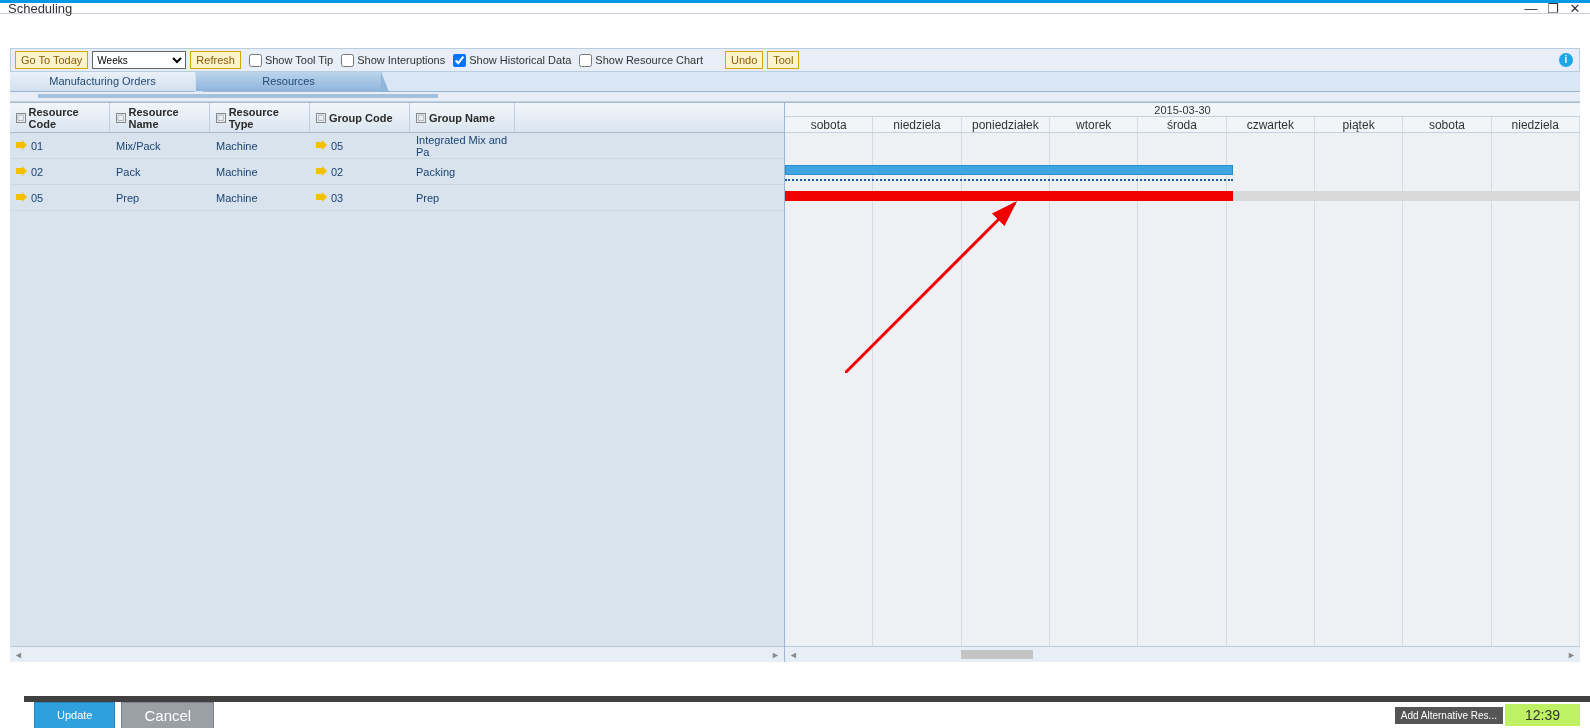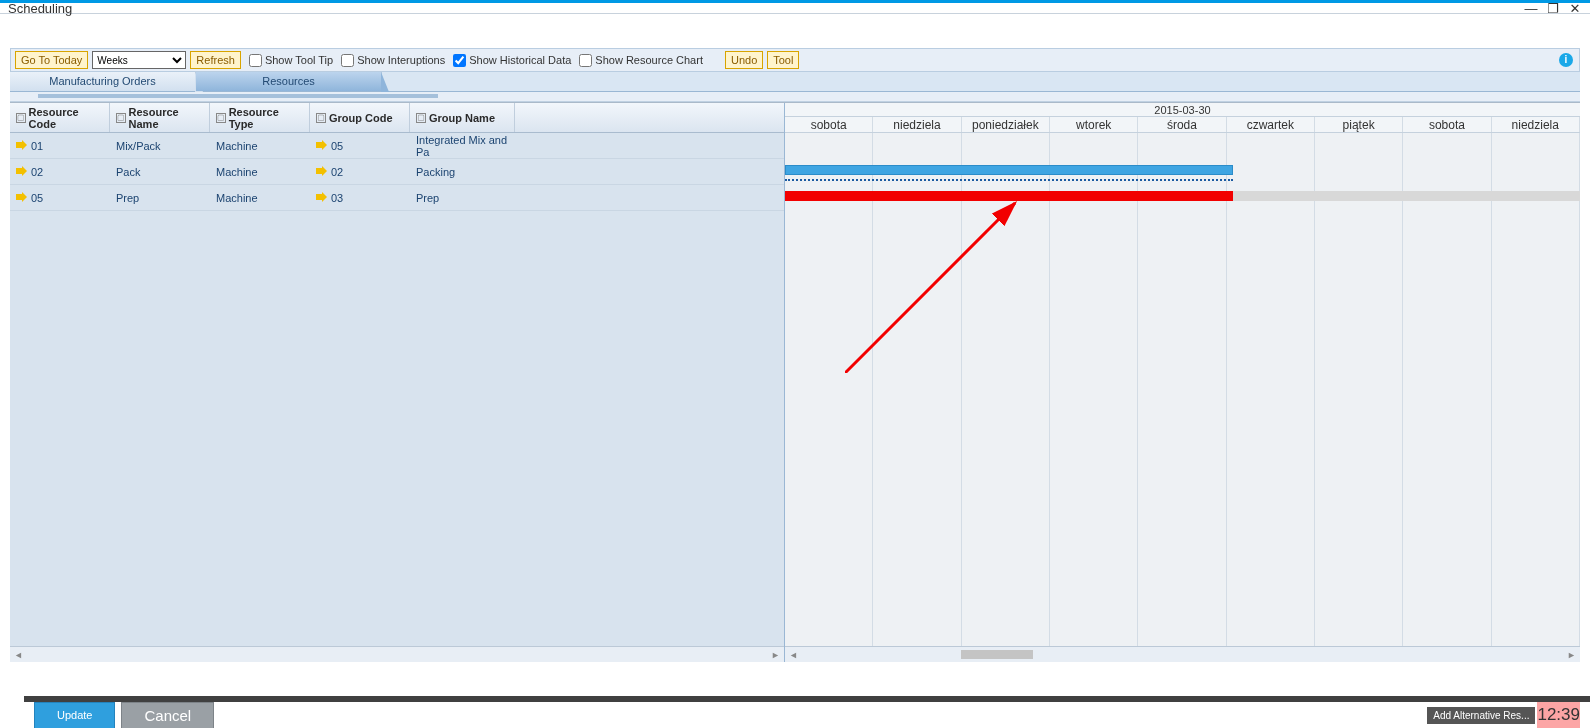--- a/index.html
+++ b/index.html
@@ -65,21 +65,21 @@
 .right-scroll-row { height:16px; background:#e8eef5; border-top:1px solid #bcc9d7; display:flex; align-items:center; padding:0 4px; position:relative; }
 .scroll-thumb { position:absolute; left:176px; top:3px; width:72px; height:9px; background:#c4c4c4; }
 .scroll-arrow { color:#888; font-size:9px; }
 
 .footer { position:absolute; left:12px; right:0; bottom:0; height:32px; display:flex; align-items:center; padding:0 10px; justify-content:space-between; border-top:6px solid #404040;margin-left:12px; }
 .footer-left { display:flex; gap:6px; }
 .btn-update { background:#2f9fde; color:#fff; border:1px solid #2383bd; padding:4px 22px; font-size:11px; cursor:pointer; }
 .btn-cancel { background:#9aa0a5; color:#fff; border:1px solid #7d8388; padding:4px 22px; font-size:15px; cursor:pointer; }
 .footer-right { display:flex; align-items:center; gap:2px; }
 .status-btn { background:#555; color:#fff; font-size:10px; padding:3px 6px; }
-.clock { font-size:17px; color:#333; background:#fca5a5; padding:3px 0; }
+.clock { font-size:14px; color:#333; background:#bef264; padding:3px 20px; }
 </style>
 </head>
 <body>
 
 <div class="titlebar">
   <span class="titlebar-title">Scheduling</span>
   <div class="titlebar-controls">
     <span class="win-btn">—</span>
     <span class="win-btn">❐</span>
     <span class="win-btn">✕</span>

